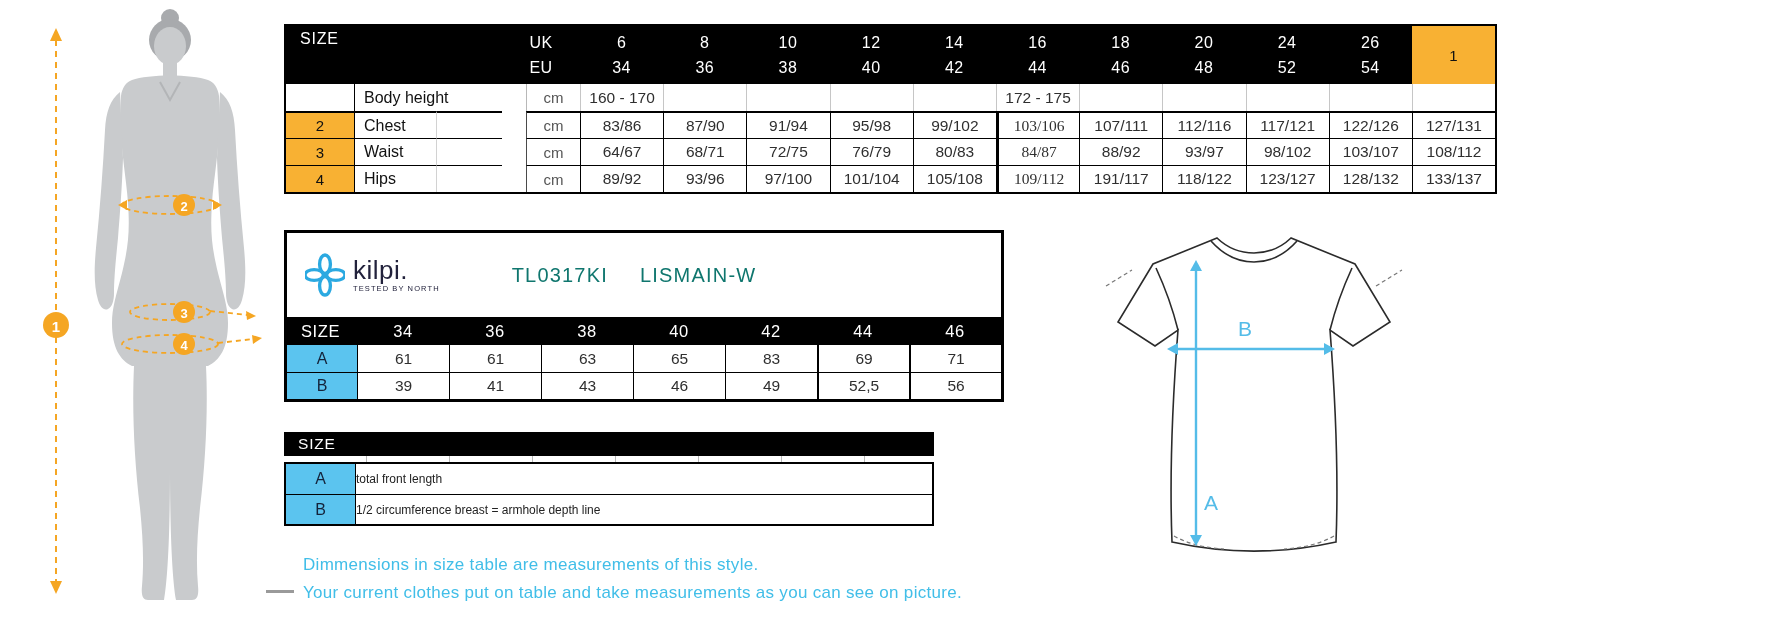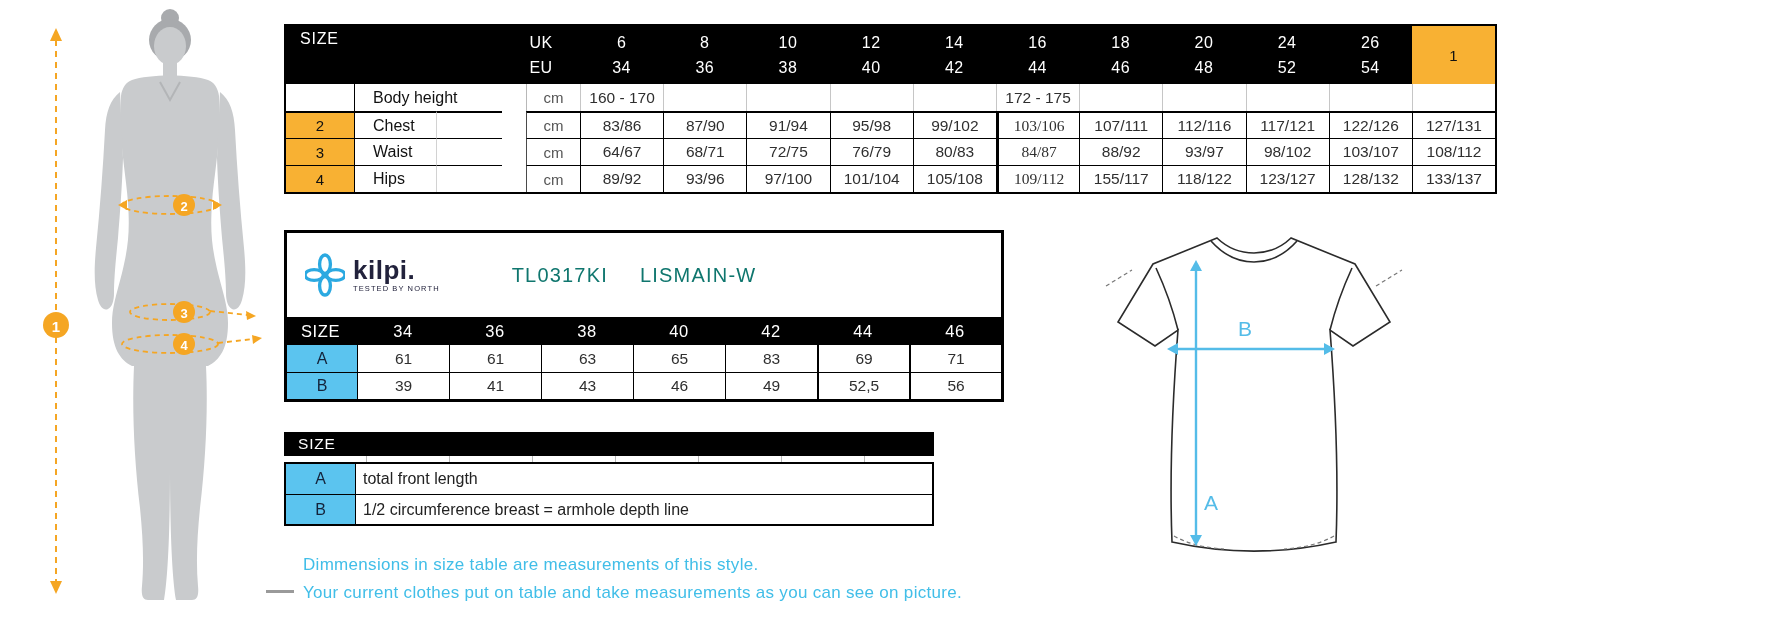--- a/index.html
+++ b/index.html
@@ -9,38 +9,38 @@
   
   #size-table{position:absolute;left:284px;top:24px;}
   .st-grid{display:grid;grid-template-columns:68px 82px 66px 78px repeat(11,83.2px);
            grid-template-rows:58px repeat(4,27px);border:2px solid #000;background:#fff;}
   .st-h{background:var(--header-bg,#000);color:#fff;display:flex;flex-direction:column;
         align-items:center;padding-top:4px;font-size:16px;font-weight:500;}
   .st-h-size{grid-column:1 / span 3;align-items:flex-start;padding-left:14px;letter-spacing:.8px;}
   .st-hline{line-height:25px;height:25px;letter-spacing:.5px;}
   .st-num{background:var(--orange,#F8B133);display:flex;align-items:center;justify-content:center;
           font-size:15px;color:#111;}
-  .st-label{border-left:1px solid #000;display:flex;align-items:center;padding-left:18px;font-size:16px;}
+  .st-label{border-left:1px solid #000;display:flex;align-items:center;padding-left:9px;font-size:16px;}
   .st-label.st-span2{grid-column:2 / span 2;}
   .st-sub{border-left:1px solid #d2d2d2;}
   .st-unit{border-left:1px solid #4a4a4a;color:#555;display:flex;align-items:center;
            justify-content:center;font-size:15px;margin-left:24px;}
   .st-val{border-left:1px solid #000;display:flex;align-items:center;justify-content:center;
           font-size:15.5px;color:#2f2f2f;}
   .st-top2{border-top:2px solid #000;}
   .st-top1{border-top:1px solid #000;}
   .st-val.st-thick{border-left-width:3px;font-family:Liberation Serif, serif;}
   .st-unit.st-light{border-left-color:#b8b8b8;}
   .st-val.st-light{border-left-color:#c6c6c6;}
 
   
   #product-table{position:absolute;left:284px;top:230px;width:714px;border:3px solid #000;background:#fff;}
   .pt-title{height:84px;position:relative;display:flex;align-items:center;}
   .brand{position:absolute;left:18px;top:50%;transform:translateY(-50%);display:flex;align-items:center;gap:8px;}
-  .brand-name{font-size:26px;font-weight:bold;color:#22223c;letter-spacing:.5px;line-height:24px;}
+  .brand-name{font-size:26px;font-weight:normal;color:#22223c;letter-spacing:.5px;line-height:24px;}
   .brand-tag{font-size:7.5px;letter-spacing:1.1px;color:#22223c;text-transform:uppercase;margin-top:2px;}
   .pt-titletext{flex:1;display:flex;justify-content:center;gap:32px;margin-left:150px;margin-right:170px;
                 font-size:20px;letter-spacing:1.2px;color:#0f766e;font-weight:500;}
   .pt-grid{display:grid;grid-template-columns:70px repeat(7,1fr);grid-template-rows:28px 27px 27px;}
   .pt-h{background:var(--header-bg,#000);color:#fff;display:flex;align-items:center;justify-content:center;
         font-size:16.5px;font-weight:500;letter-spacing:.6px;}
   .pt-h-size{justify-content:flex-start;padding-left:14px;}
   .pt-lab{background:var(--blue-cell,#5BC4EF);display:flex;align-items:center;justify-content:center;
           font-size:16px;color:#14233a;}
   .pt-val{border-left:1px solid #000;display:flex;align-items:center;justify-content:center;
@@ -50,21 +50,21 @@
 
   
   #legend-table{position:absolute;left:284px;top:432px;width:650px;}
   .lg-header{height:24px;background:var(--header-bg,#000);color:#fff;display:flex;align-items:center;
              padding-left:14px;font-size:15.5px;font-weight:500;letter-spacing:.8px;}
   .lg-strip{height:6px;background:
       repeating-linear-gradient(90deg,transparent 0 82px,#b9b9b9 82px 83px);}
   .lg-rows{display:grid;grid-template-columns:70px 1fr;grid-auto-rows:30px;border:2px solid #000;}
   .lg-lab{background:var(--blue-cell,#5BC4EF);display:flex;align-items:center;justify-content:center;
           font-size:16px;color:#14233a;border-right:1px solid #000;}
-  .lg-desc{display:flex;align-items:center;padding-left:7px;font-size:16px;color:#222;}
+  .lg-desc{display:flex;align-items:center;font-size:12px;color:#222;}
   .lg-top{border-top:1px solid #000;}
 
   
   #notes{position:absolute;left:303px;top:551px;font-size:17px;line-height:27.5px;
          color:var(--note-text,#41BEE8);letter-spacing:.3px;}
   #note-dash{position:absolute;left:266px;top:590px;width:28px;height:3px;background:#9a9a9a;}
 
   
   #figure-woman{position:absolute;left:36px;top:8px;}
   #tshirt{position:absolute;left:1098px;top:224px;}
@@ -229,21 +229,21 @@
         <div class="st-num st-top1">4</div>
         <div class="st-label st-top1">Hips</div>
         <div class="st-sub st-top1"></div>
         <div class="st-unit st-top1">cm</div>
         <div class="st-val st-top1">89/92</div>
         <div class="st-val st-top1">93/96</div>
         <div class="st-val st-top1">97/100</div>
         <div class="st-val st-top1">101/104</div>
         <div class="st-val st-top1">105/108</div>
         <div class="st-val st-top1 st-thick">109/112</div>
-        <div class="st-val st-top1">155/117</div>
+        <div class="st-val st-top1">191/117</div>
         <div class="st-val st-top1">118/122</div>
         <div class="st-val st-top1">123/127</div>
         <div class="st-val st-top1">128/132</div>
         <div class="st-val st-top1">133/137</div>
       </div>
   </div>
 
   <div id="product-table">
     <div class="pt-title">
       <div class="brand">

